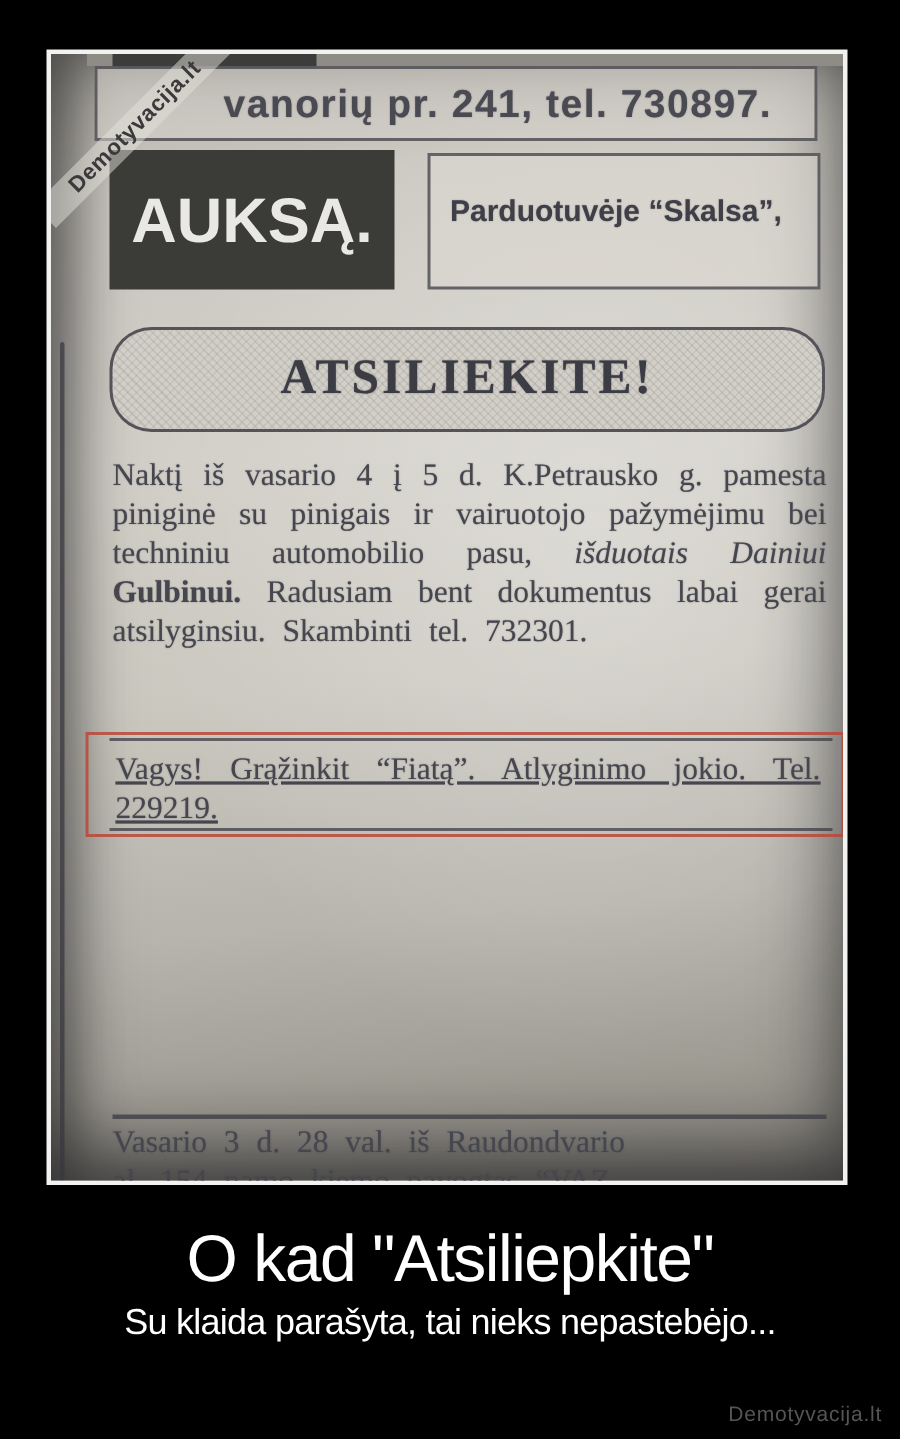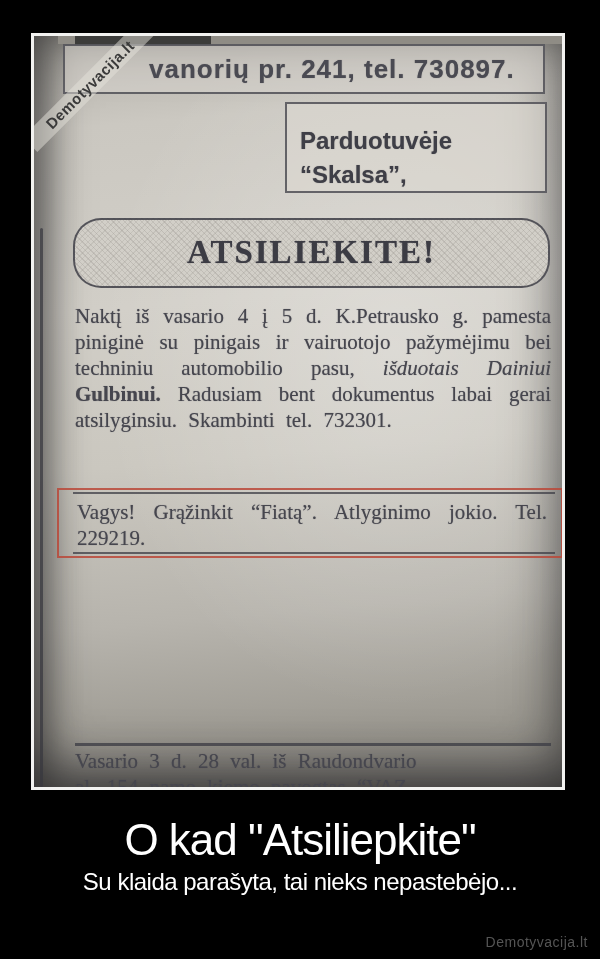--- a/index.html
+++ b/index.html
@@ -37,21 +37,21 @@
   .auksa-box {
     position: absolute; left: 39px; top: 64px; width: 190px; height: 93px;
     background: #3b3b37; color: #e9e8e4;
     font-weight: bold; font-size: 42px; line-height: 93px; text-align: center;
     letter-spacing: 0px;
   }
   .shop-box {
     position: absolute; left: 251px; top: 66px; width: 262px; height: 91px;
     border: 2px solid rgba(70,70,78,0.8); background: rgba(220,217,210,0.55);
     box-sizing: border-box; padding: 20px 0 0 13px;
-    font-weight: bold; font-size: 24px; line-height: 34px; color: #3f3f47;
+    font-weight: bold; font-size: 20px; line-height: 34px; color: #3f3f47;
     text-shadow: 0 0 1px rgba(63,63,71,0.5);
   }
   .headline-box {
     position: absolute; left: 39px; top: 182px; width: 477px; height: 70px;
     border: 2px solid rgba(62,62,70,0.85); border-radius: 28px;
     background:
       repeating-linear-gradient(45deg, rgba(150,147,140,0.30) 0 1px, rgba(0,0,0,0) 1px 4px),
       repeating-linear-gradient(-45deg, rgba(150,147,140,0.22) 0 1px, rgba(0,0,0,0) 1px 4px),
       #d2cfc8;
     box-sizing: border-box;
@@ -77,21 +77,21 @@
     position: absolute; left: 23px; top: 452px; width: 506px; height: 70px;
     border: 2px solid rgba(186,72,56,0.85);
     box-sizing: border-box;
   }
   .redbox::before, .redbox::after {
     content: ""; position: absolute; left: 14px; right: 6px; height: 2px;
     background: rgba(62,62,70,0.75);
   }
   .redbox::before { top: 2px; }
   .redbox::after { bottom: 2px; }
-  .redbox .ad { position: static; display: block; padding: 9px 0 0 18px; width: 470px; }
+  .redbox .ad { position: static; display: block; padding: 9px 0 0 18px; width: 470px; text-decoration: underline; }
 
   .divider { position: absolute; left: 41px; top: 707px; width: 476px; height: 3px; background: rgba(62,62,70,0.8); }
   .ad4 { top: 712px; }
 
   .watermark {
     position: absolute; left: -29px; top: 38px; width: 170px; padding: 2px 0;
     transform: rotate(-45deg);
     background: rgba(228,225,218,0.5);
     text-align: center;
     font-weight: bold; font-size: 15px; letter-spacing: 0.5px; color: #3a3a3a;
@@ -120,20 +120,23 @@
 
   <div class="photo">
     <div class="topstrip"></div>
     <div class="topstrip-dark"></div>
     <div class="colrule"></div>
 
     <div class="addr-box">
       <span>vanorių pr. 241, tel. 730897.</span>
     </div>
 
+    <div class="auksa-box">
+      <span>AUKSĄ.</span>
+    </div>
 
     <div class="shop-box">
       <div>Parduotuvėje “Skalsa”,</div>
     </div>
 
     <div class="headline-box">
       <span>ATSILIEKITE!</span>
     </div>
 
     <p class="ad ad1"><span>Naktį iš vasario 4 į 5 d. K.Petrausko g. pamesta piniginė su pinigais ir vairuotojo pažymėjimu bei techniniu automobilio pasu, </span><span class="it">išduotais Dainiui</span><span class="bd"> Gulbinui.</span><span> Radusiam bent dokumentus labai gerai atsilyginsiu. Skambinti tel. 732301.</span></p>

